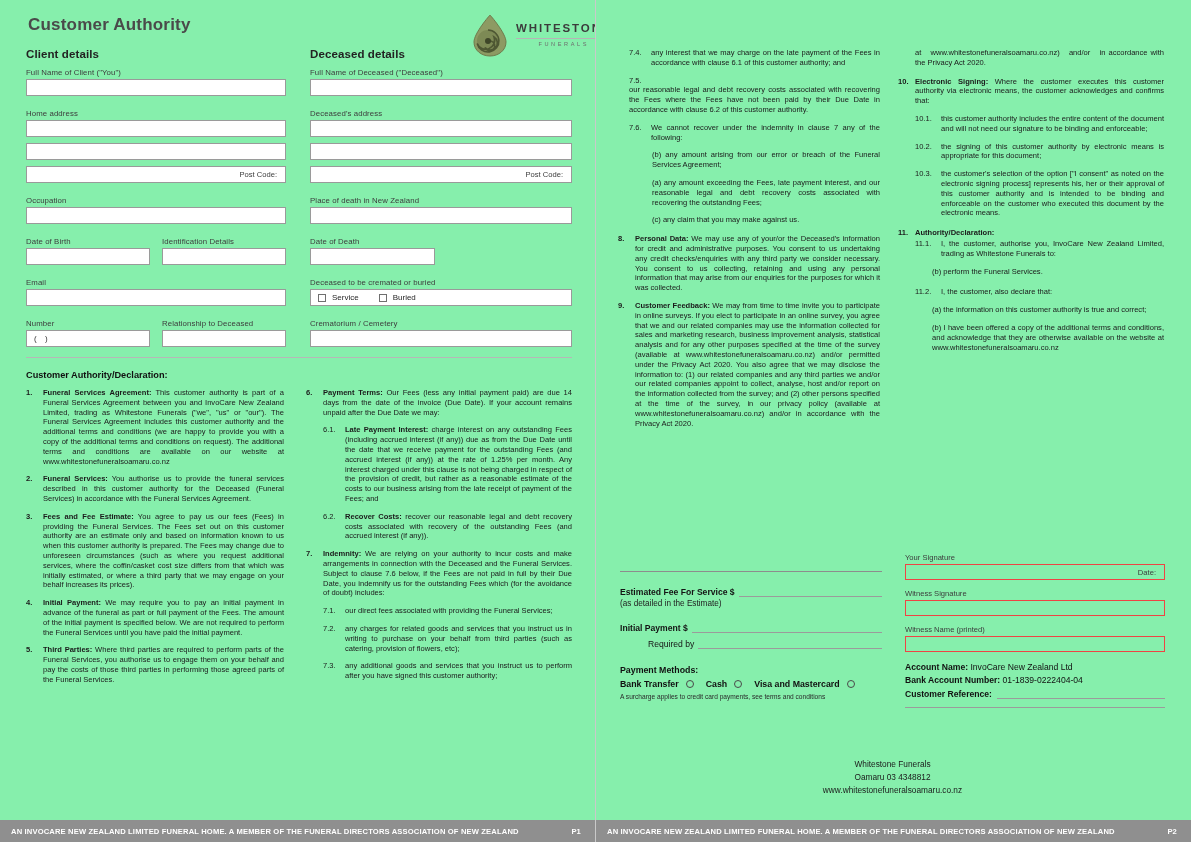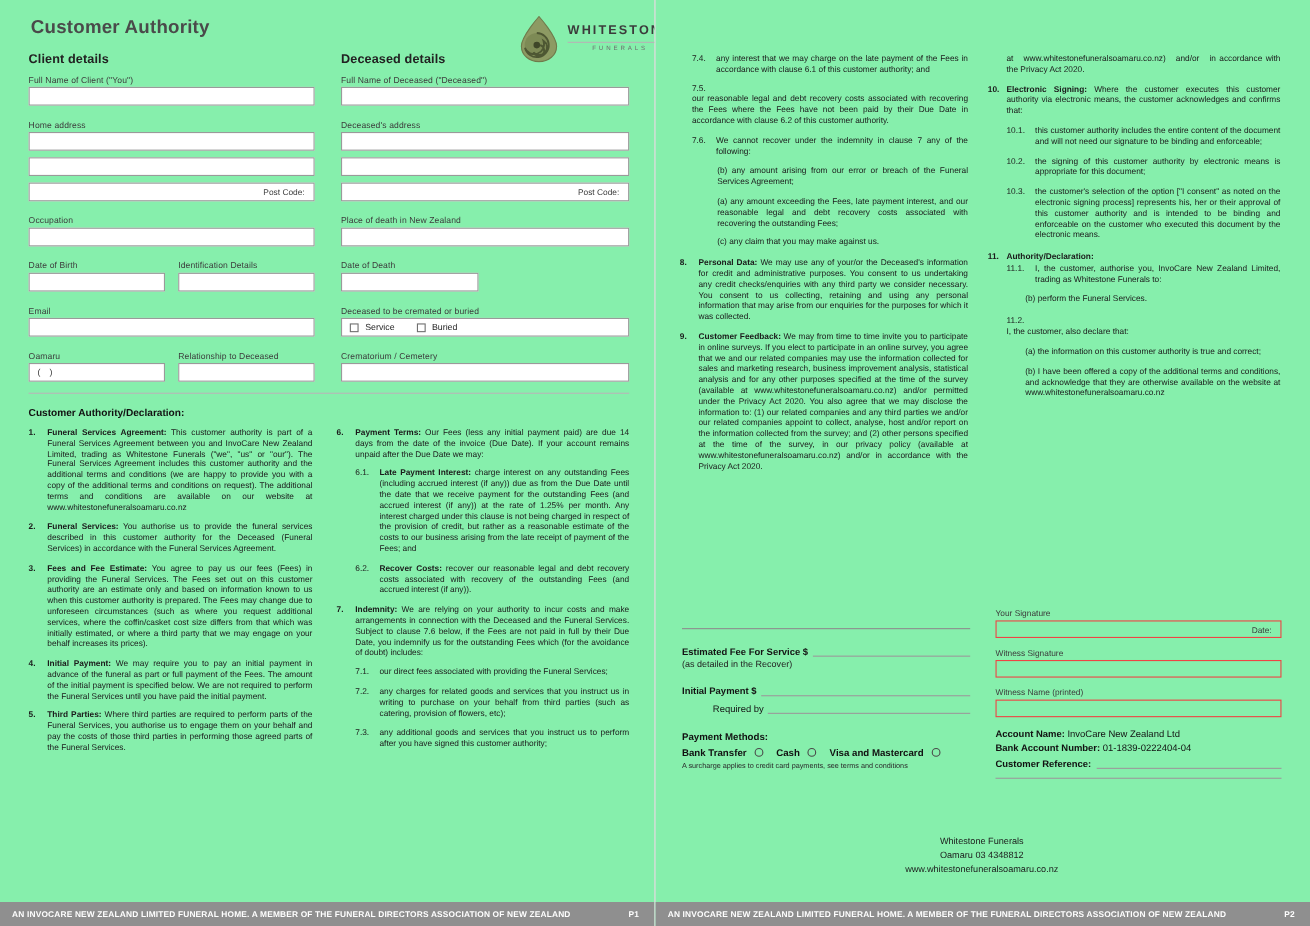--- a/index.html
+++ b/index.html
@@ -159,21 +159,21 @@
       </div>
     </div>
     <div class="gap"></div>
 
     <div class="fld-label">Email</div>
     <div class="fld-box"></div>
     <div class="gap"></div>
 
     <div class="row2">
       <div>
-        <div class="fld-label">Oamaru</div>
+        <div class="fld-label">Number</div>
         <div class="fld-box">
           <span class="phone-paren">(    )</span>
         </div>
       </div>
       <div>
         <div class="fld-label">Relationship to Deceased</div>
         <div class="fld-box"></div>
       </div>
     </div>
   </div>
@@ -339,36 +339,36 @@
   </div>
   <div class="cl" style="margin-top:10px;margin-bottom:0;">
     <div class="cl-num">11.</div>
     <div class="cl-body"><b class="lead">Authority/Declaration:</b></div>
   </div>
   <div class="cl cl-sub cl-sub2" style="margin-left:17px;margin-top:1px;">
     <div class="cl-num">11.1.</div>
     <div class="cl-body"><span>I, the customer, authorise you, InvoCare New Zealand Limited, trading as Whitestone Funerals to:</span></div>
   </div>
   <div class="indent-a"><span>(b) perform the Funeral Services.</span></div>
-  <div class="cl cl-sub cl-sub2" style="margin-left:17px;margin-top:11px;flex-direction:column;">
+  <div class="cl cl-sub cl-sub2" style="margin-left:17px;margin-top:11px;">
     <div class="cl-num">11.2.</div>
     <div class="cl-body"><span>I, the customer, also declare that:</span></div>
   </div>
   <div class="indent-a"><span>(a) the information on this customer authority is true and correct;</span></div>
   <div class="indent-a"><span>(b) I have been offered a copy of the additional terms and conditions, and acknowledge that they are otherwise available on the website at www.whitestonefuneralsoamaru.co.nz</span></div>
 </div>
 
 <div class="pay-block">
   <div class="rule"></div>
 
   <div class="fee-line">
     <span class="fee-lbl">Estimated Fee For Service $</span>
     <span class="fee-fill"></span>
   </div>
-  <div class="fee-note">(as detailed in the Recover)</div>
+  <div class="fee-note">(as detailed in the Estimate)</div>
 
   <div class="fee-line">
     <span class="fee-lbl">Initial Payment $</span>
     <span class="fee-fill"></span>
   </div>
   <div class="req-line">
     <span class="fee-lbl" style="font-weight:normal;">Required by</span>
     <span class="fee-fill"></span>
   </div>
 

